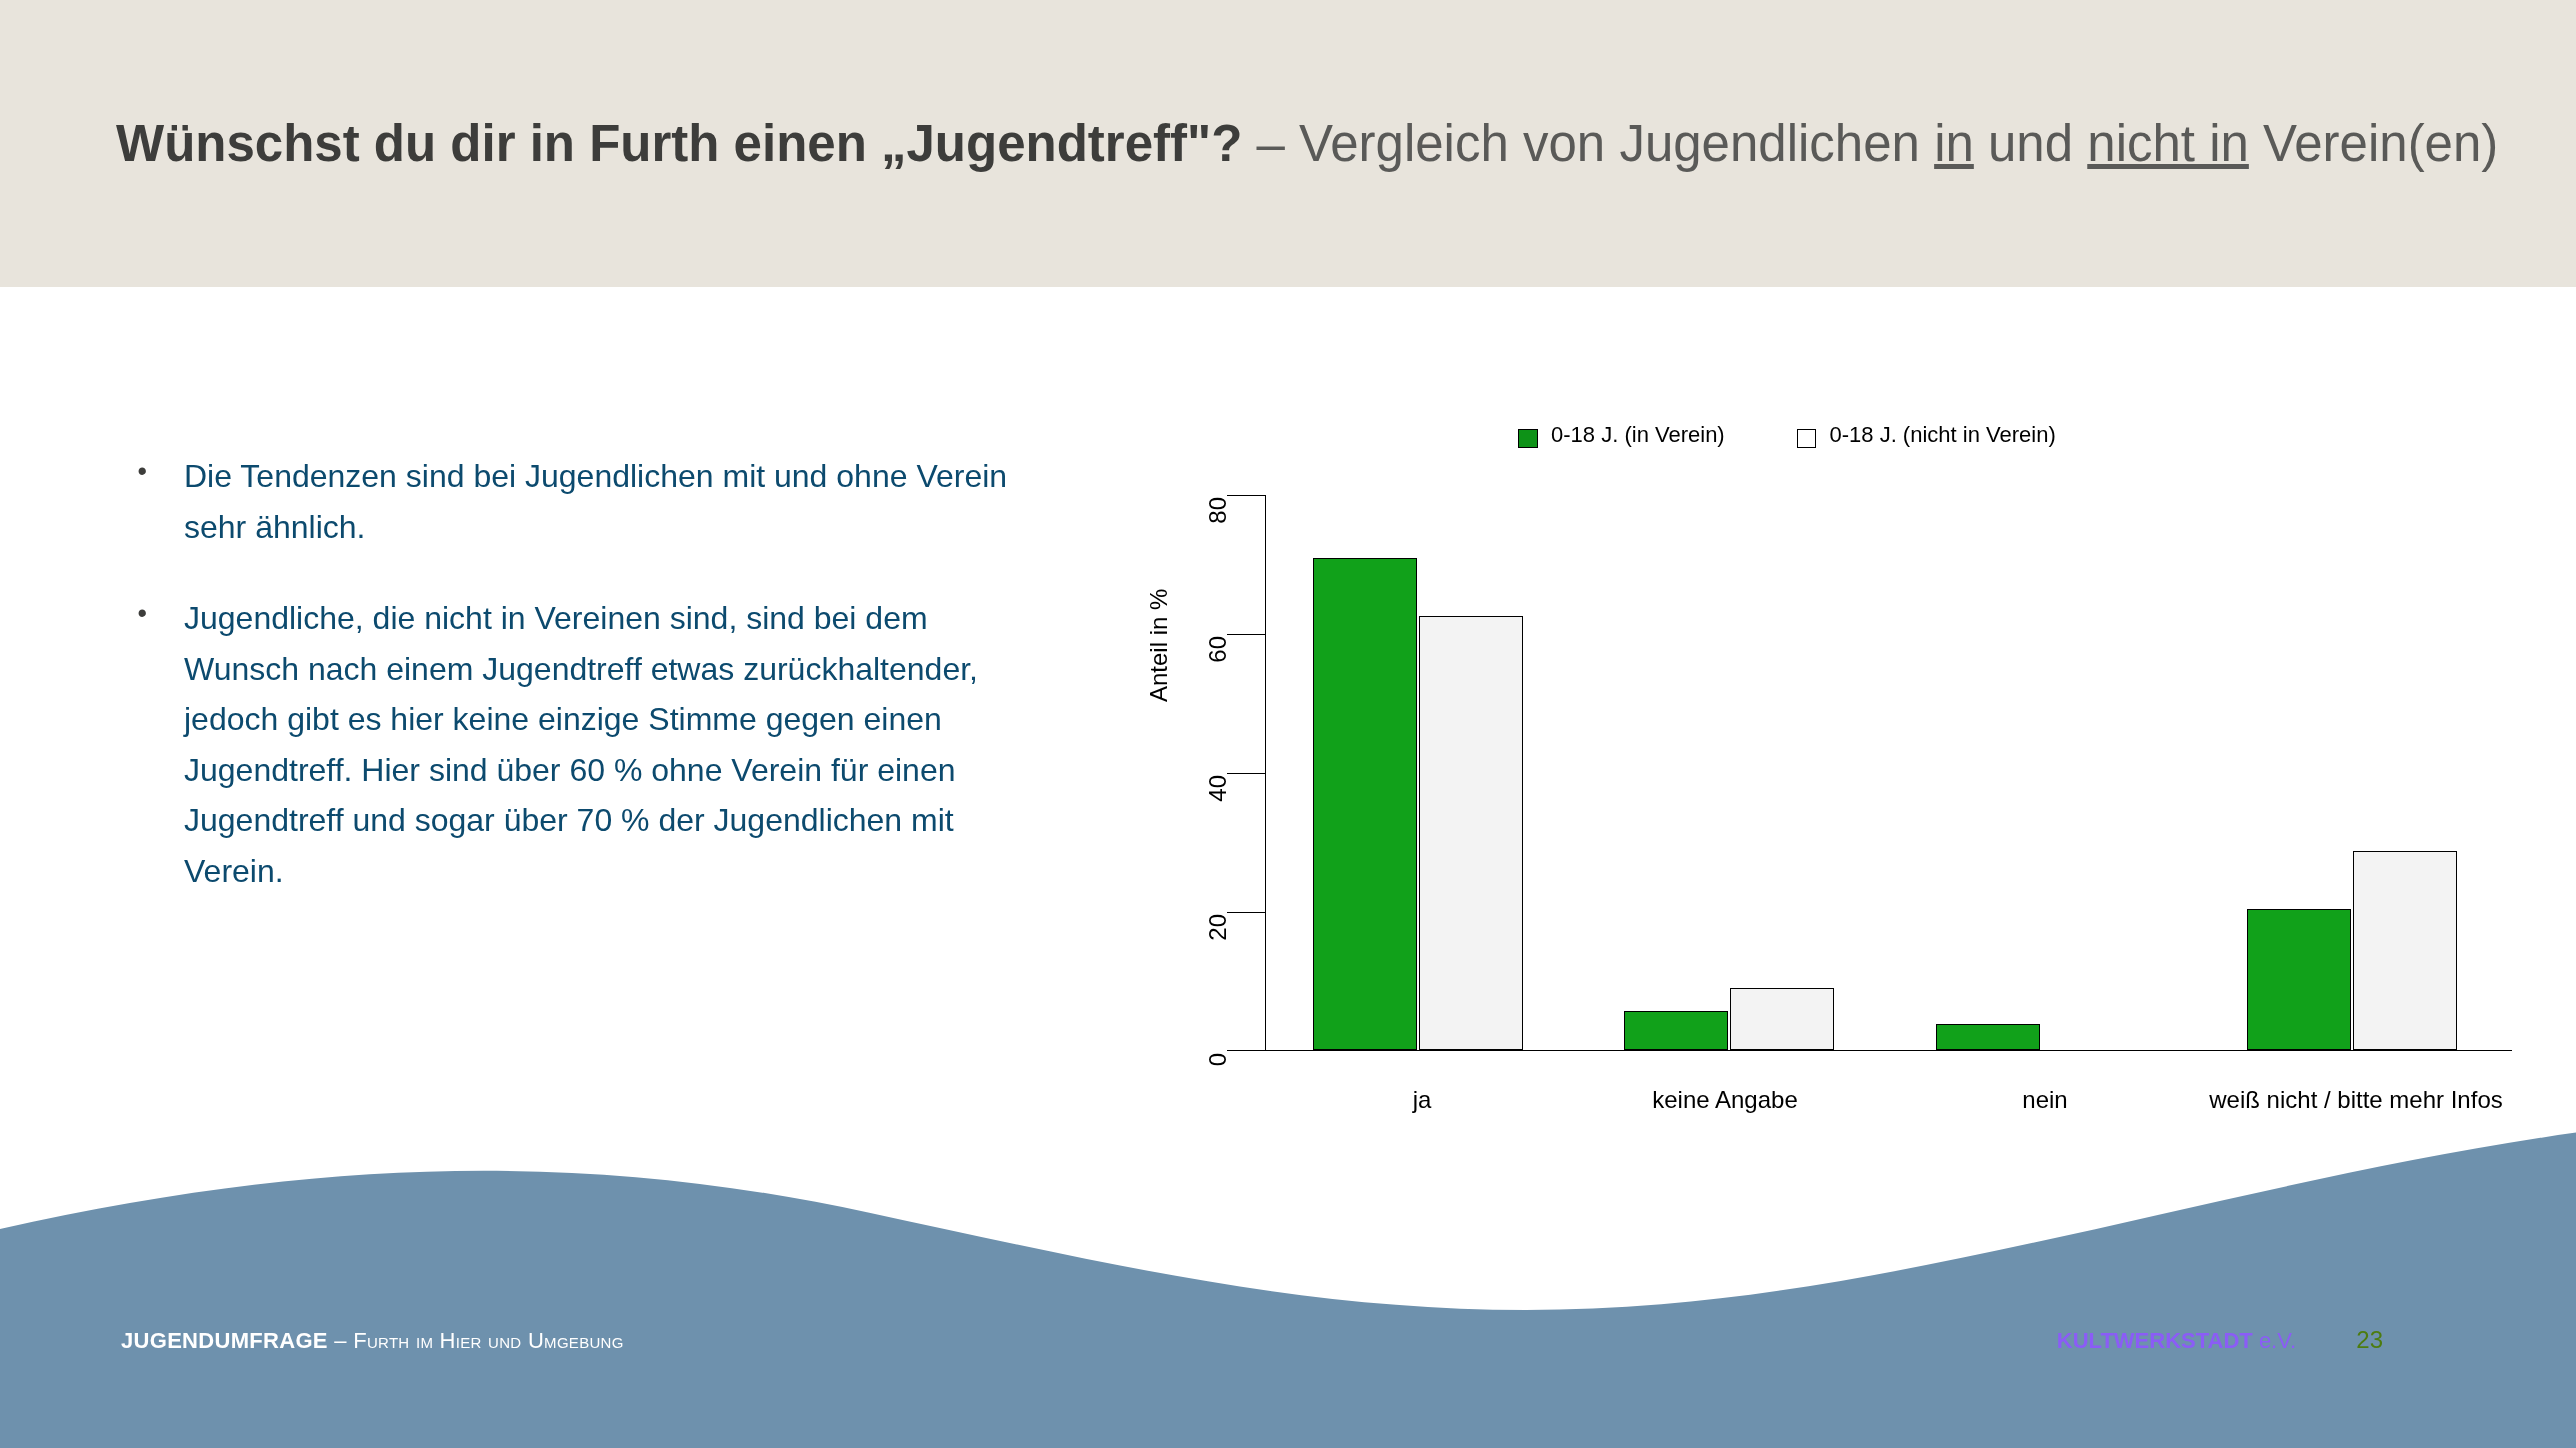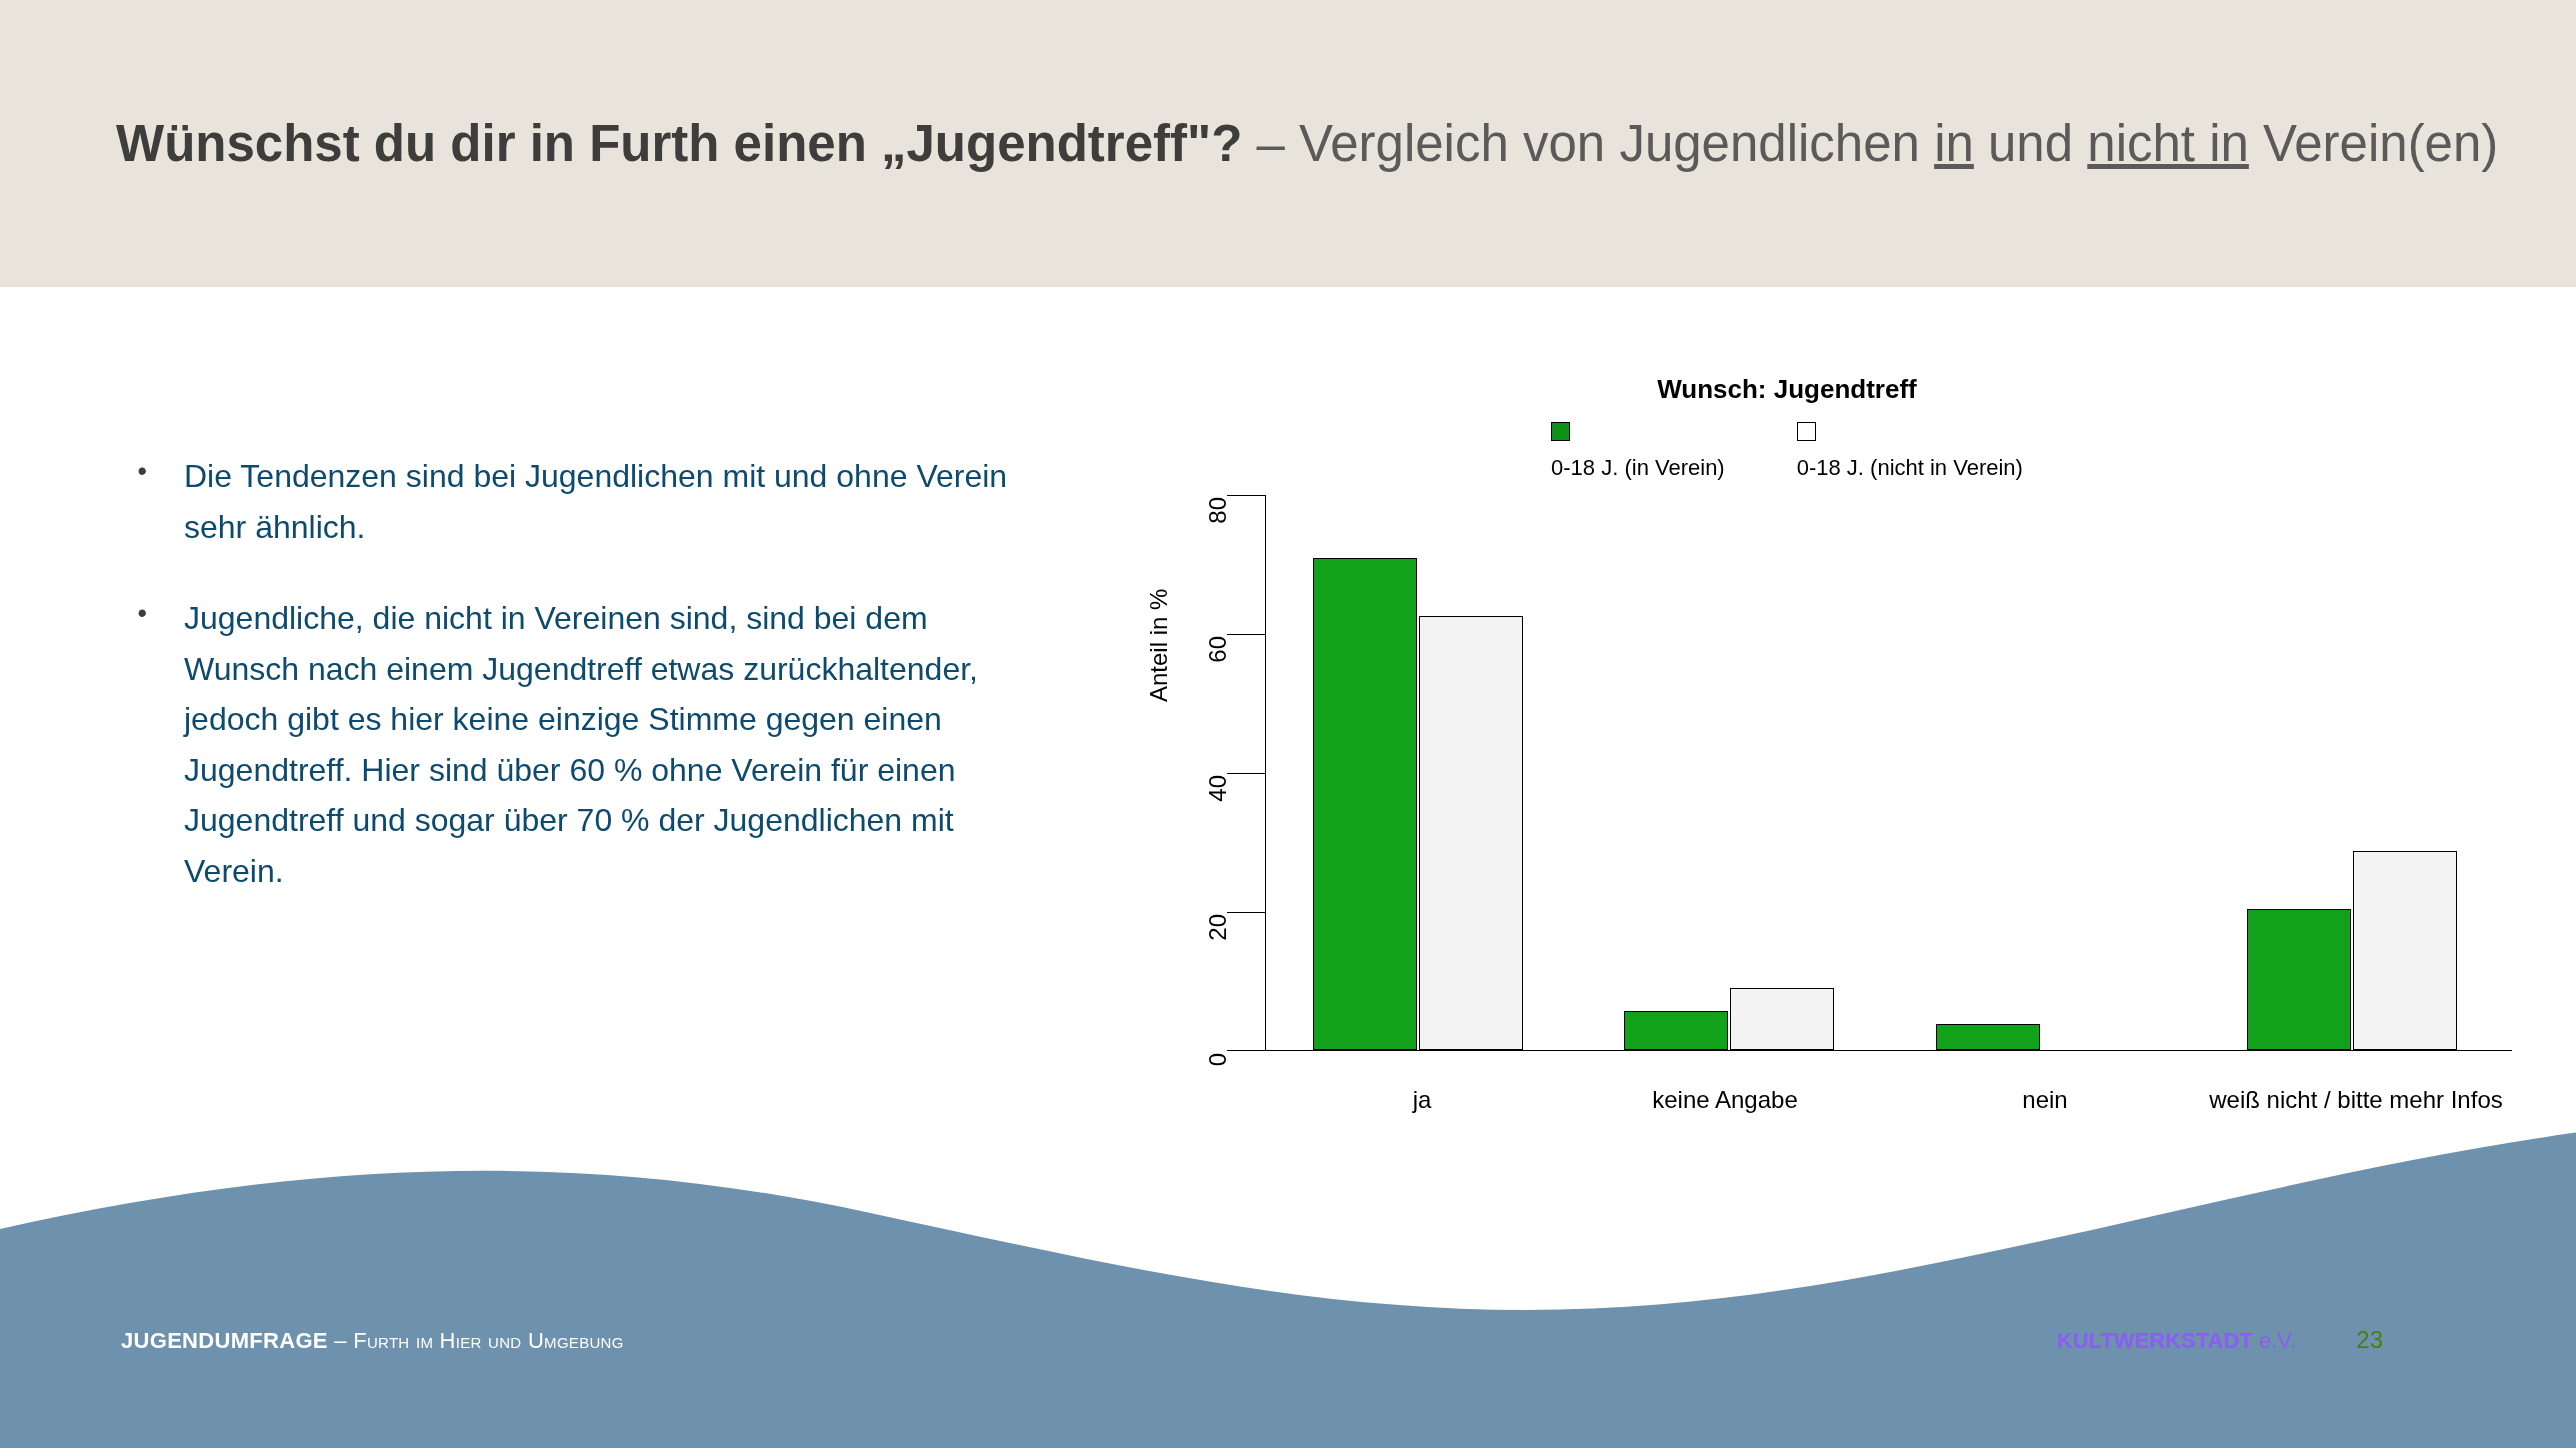--- a/index.html
+++ b/index.html
@@ -106,25 +106,24 @@
     top: 106px;
     left: 0;
     width: 1468px;
     display: flex;
     justify-content: center;
     gap: 72px;
     align-items: center;
   }
   .legend-item {
     display: flex;
-    align-items: flex-start;
+    align-items: flex-end;
     gap: 13.5px;
     font-size: 22px;
     color: #000;
-    flex-direction: column;
   }
   .legend-swatch {
     width: 19.3px;
     height: 19.3px;
     border: 1.4px solid #000;
     box-sizing: border-box;
   }
   .sw-green { background: #0d9217; }
   .sw-white { background: #ffffff; }
 
@@ -241,21 +240,20 @@
       <div class="bullet-dot">•</div>
       <div class="bullet-text">Die Tendenzen sind bei Jugendlichen mit und ohne Verein sehr ähnlich.</div>
     </div>
     <div class="bullet-row">
       <div class="bullet-dot">•</div>
       <div class="bullet-text">Jugendliche, die nicht in Vereinen sind, sind bei dem Wunsch nach einem Jugendtreff etwas zurückhaltender, jedoch gibt es hier keine einzige Stimme gegen einen Jugendtreff. Hier sind über 60 % ohne Verein für einen Jugendtreff und sogar über 70 % der Jugendlichen mit Verein.</div>
     </div>
   </div>
 
   <div class="chart-wrap">
-    <div class="chart-title">Wunsch: Jugendtreff</div>
 
     <div class="legend">
       <div class="legend-item">
         <span class="legend-swatch sw-green"></span>
         <span>0-18 J. (in Verein)</span>
       </div>
       <div class="legend-item">
         <span class="legend-swatch sw-white"></span>
         <span>0-18 J. (nicht in Verein)</span>
       </div>

